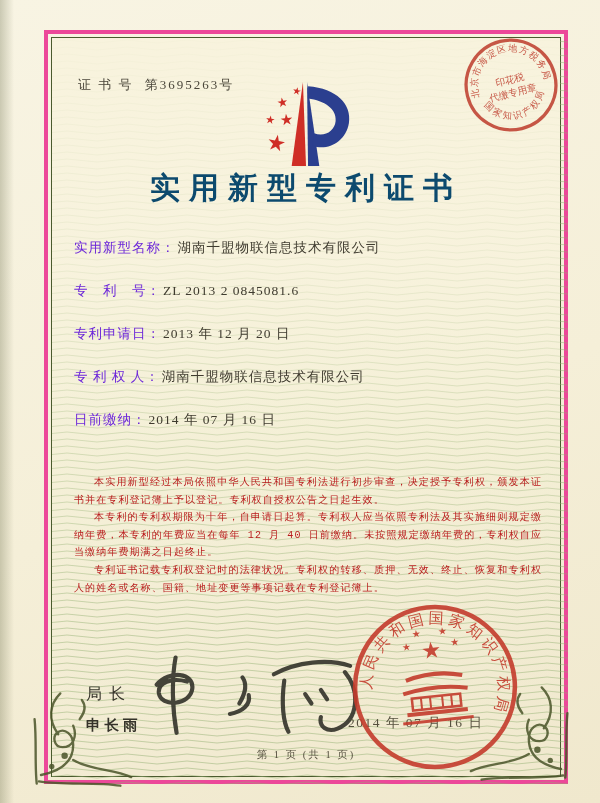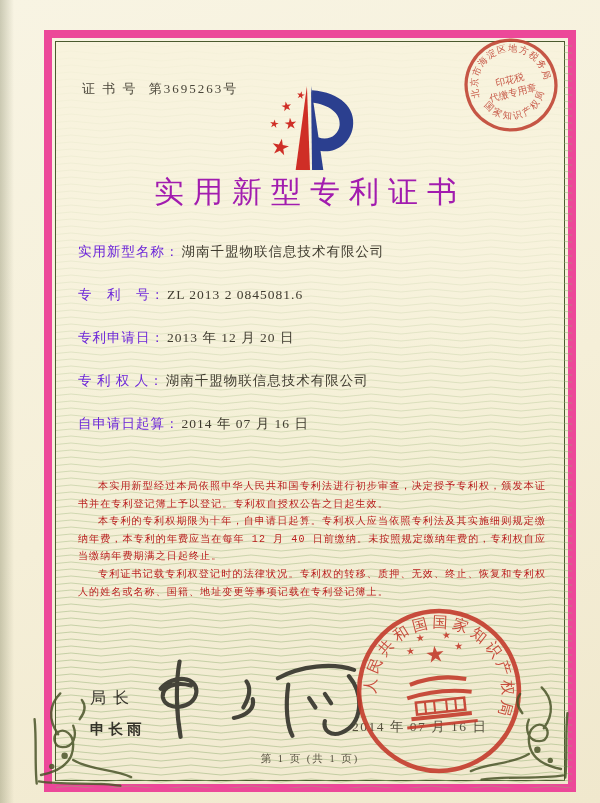--- a/index.html
+++ b/index.html
@@ -11,21 +11,21 @@
   }
   .page{position:absolute;inset:0;}
   .page::before{ 
     content:"";position:absolute;left:0;top:0;bottom:0;width:14px;
     background:linear-gradient(90deg,rgba(85,90,55,.28),rgba(85,90,55,0));
     pointer-events:none;z-index:6;
   }
   
   .frame{
     position:absolute;left:44px;top:30px;width:516px;height:746px;
-    border:8px solid #ec4899;z-index:1;
+    border:4px solid #ec4899;z-index:1;
   }
   .frame-inner{
     position:absolute;inset:3px;border:1px solid #4a5a2e;
   }
   .waves{position:absolute;inset:4px;z-index:0;}
   .wave-tint{
     position:absolute;inset:4px;z-index:0;
     background:linear-gradient(180deg,
       rgba(248,243,221,.95) 0%,rgba(248,243,221,.75) 30%,
       rgba(242,240,210,.35) 55%,rgba(232,236,198,.05) 80%,rgba(226,232,190,0) 100%);
@@ -34,21 +34,21 @@
 
   
   .cert-no{
     position:absolute;left:30px;top:42px;font-size:13px;letter-spacing:2px;
     color:#4a463a;
   }
   .cert-no .num{margin-left:6px;}
   .logo{position:absolute;left:206px;top:44px;width:104px;height:92px;}
   .title{
     position:absolute;left:0;right:0;top:134px;text-align:center;
-    font-size:30px;font-weight:normal;letter-spacing:9px;color:#a21caf;
+    font-size:30px;font-weight:bold;letter-spacing:9px;color:#0c4a6e;
   }
 
   
   .fields{position:absolute;left:26px;top:205px;right:24px;}
   .field{height:43px;font-size:13.5px;color:#3f3b2f;letter-spacing:1px;white-space:nowrap;}
   .field .lab{color:#6d28d9;}
   .field .val{margin-left:2px;}
 
   
   .body-text{
@@ -130,21 +130,21 @@
         <div class="field">
           <span class="lab">专　利　号：</span><span class="val">ZL 2013 2 0845081.6</span>
         </div>
         <div class="field">
           <span class="lab">专利申请日：</span><span class="val">2013 年 12 月 20 日</span>
         </div>
         <div class="field">
           <span class="lab">专 利 权 人：</span><span class="val">湖南千盟物联信息技术有限公司</span>
         </div>
         <div class="field">
-          <span class="lab">自申请日起算：</span><span class="val">2014 年 07 月 16 日</span>
+          <span class="lab">日前缴纳：</span><span class="val">2014 年 07 月 16 日</span>
         </div>
       </div>
 
       <div class="body-text">
         <p>本实用新型经过本局依照中华人民共和国专利法进行初步审查，决定授予专利权，颁发本证书并在专利登记簿上予以登记。专利权自授权公告之日起生效。</p>
         <p>本专利的专利权期限为十年，自申请日起算。专利权人应当依照专利法及其实施细则规定缴纳年费，本专利的年费应当在每年 12 月 40 日前缴纳。未按照规定缴纳年费的，专利权自应当缴纳年费期满之日起终止。</p>
         <p>专利证书记载专利权登记时的法律状况。专利权的转移、质押、无效、终止、恢复和专利权人的姓名或名称、国籍、地址变更等事项记载在专利登记簿上。</p>
       </div>
 
       <div class="director">

